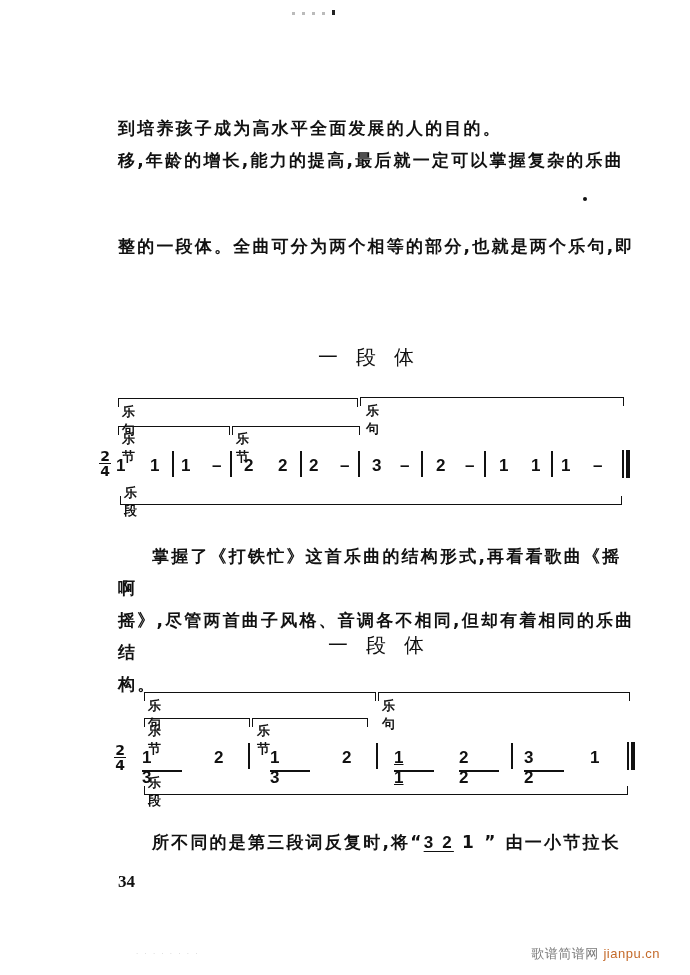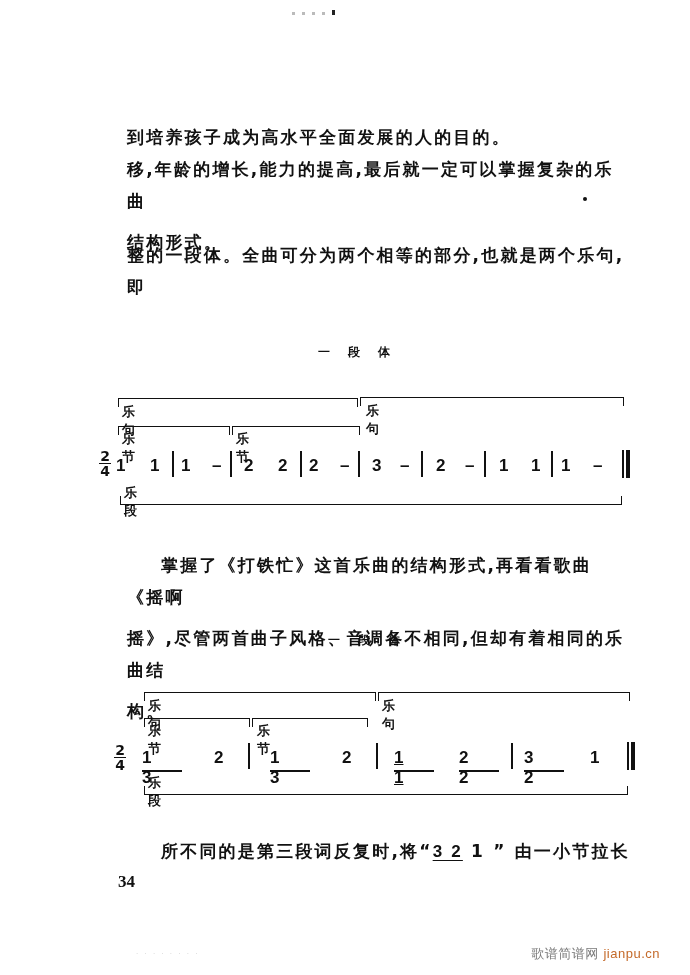--- a/index.html
+++ b/index.html
@@ -3,23 +3,23 @@
 <meta charset="utf-8">
 <style>
   html,body{margin:0;padding:0;background:#fff;}
   body{width:690px;height:975px;position:relative;overflow:hidden;color:#111;
        font-family:"DejaVu Sans","Liberation Sans",sans-serif;}
   .abs{position:absolute;}
   .top-mark{left:292px;top:0;width:60px;height:6px;}
   .top-mark span{display:inline-block;width:3px;height:3px;background:#bbb;margin-right:7px;}
   .top-mark span.d{background:#222;height:5px;width:3px;}
   .para{position:absolute;left:118px;width:520px;font-size:17px;line-height:32px;letter-spacing:2.2px;font-weight:bold;}
-  .para p{margin:9px;}
+  .para p{margin:0;}
   .indent{text-indent:34px;}
-  .heading{position:absolute;font-size:12px;font-weight:bold;letter-spacing:18px;text-align:center;}
+  .heading{position:absolute;font-size:20px;font-weight:normal;letter-spacing:18px;text-align:center;}
   .score{position:absolute;}
   .bracket{position:absolute;border-top:1.5px solid #111;border-left:1.5px solid #111;border-right:1.5px solid #111;height:8px;}
   .bracket-b{position:absolute;border-bottom:1.5px solid #111;border-left:1.5px solid #111;border-right:1.5px solid #111;height:8px;}
   .blabel{position:absolute;font-size:13px;font-weight:bold;letter-spacing:2px;}
   .timesig{position:absolute;font-size:14px;font-weight:bold;text-align:center;width:12px;line-height:14px;}
   .timesig .num{border-bottom:1.5px solid #111;}
   .note{position:absolute;font-size:17px;font-weight:bold;font-family:"Liberation Sans",sans-serif;}
   .ul{position:absolute;height:1.5px;background:#111;}
   .barline{position:absolute;width:2px;background:#111;}
   .endbar{position:absolute;}
@@ -37,21 +37,20 @@
 <div class="abs top-mark">
   <span></span><span></span><span></span><span></span><span class="d"></span>
 </div>
 
 <div class="para" style="top:112px;">
   <p>到培养孩子成为高水平全面发展的人的目的。</p>
 </div>
 
 <div class="para" style="top:144px;">
   <p>移,年龄的增长,能力的提高,最后就一定可以掌握复杂的乐曲</p>
-  <p>结构形式。</p>
 </div>
 <div class="dot" style="left:583px;top:197px;"></div>
 
 <div class="para" style="top:230px;">
   <p>整的一段体。全曲可分为两个相等的部分,也就是两个乐句,即</p>
 </div>
 
 <div class="heading" style="left:318px;top:344px;">一段体</div>
 
 <div class="score" style="left:0;top:0;">

